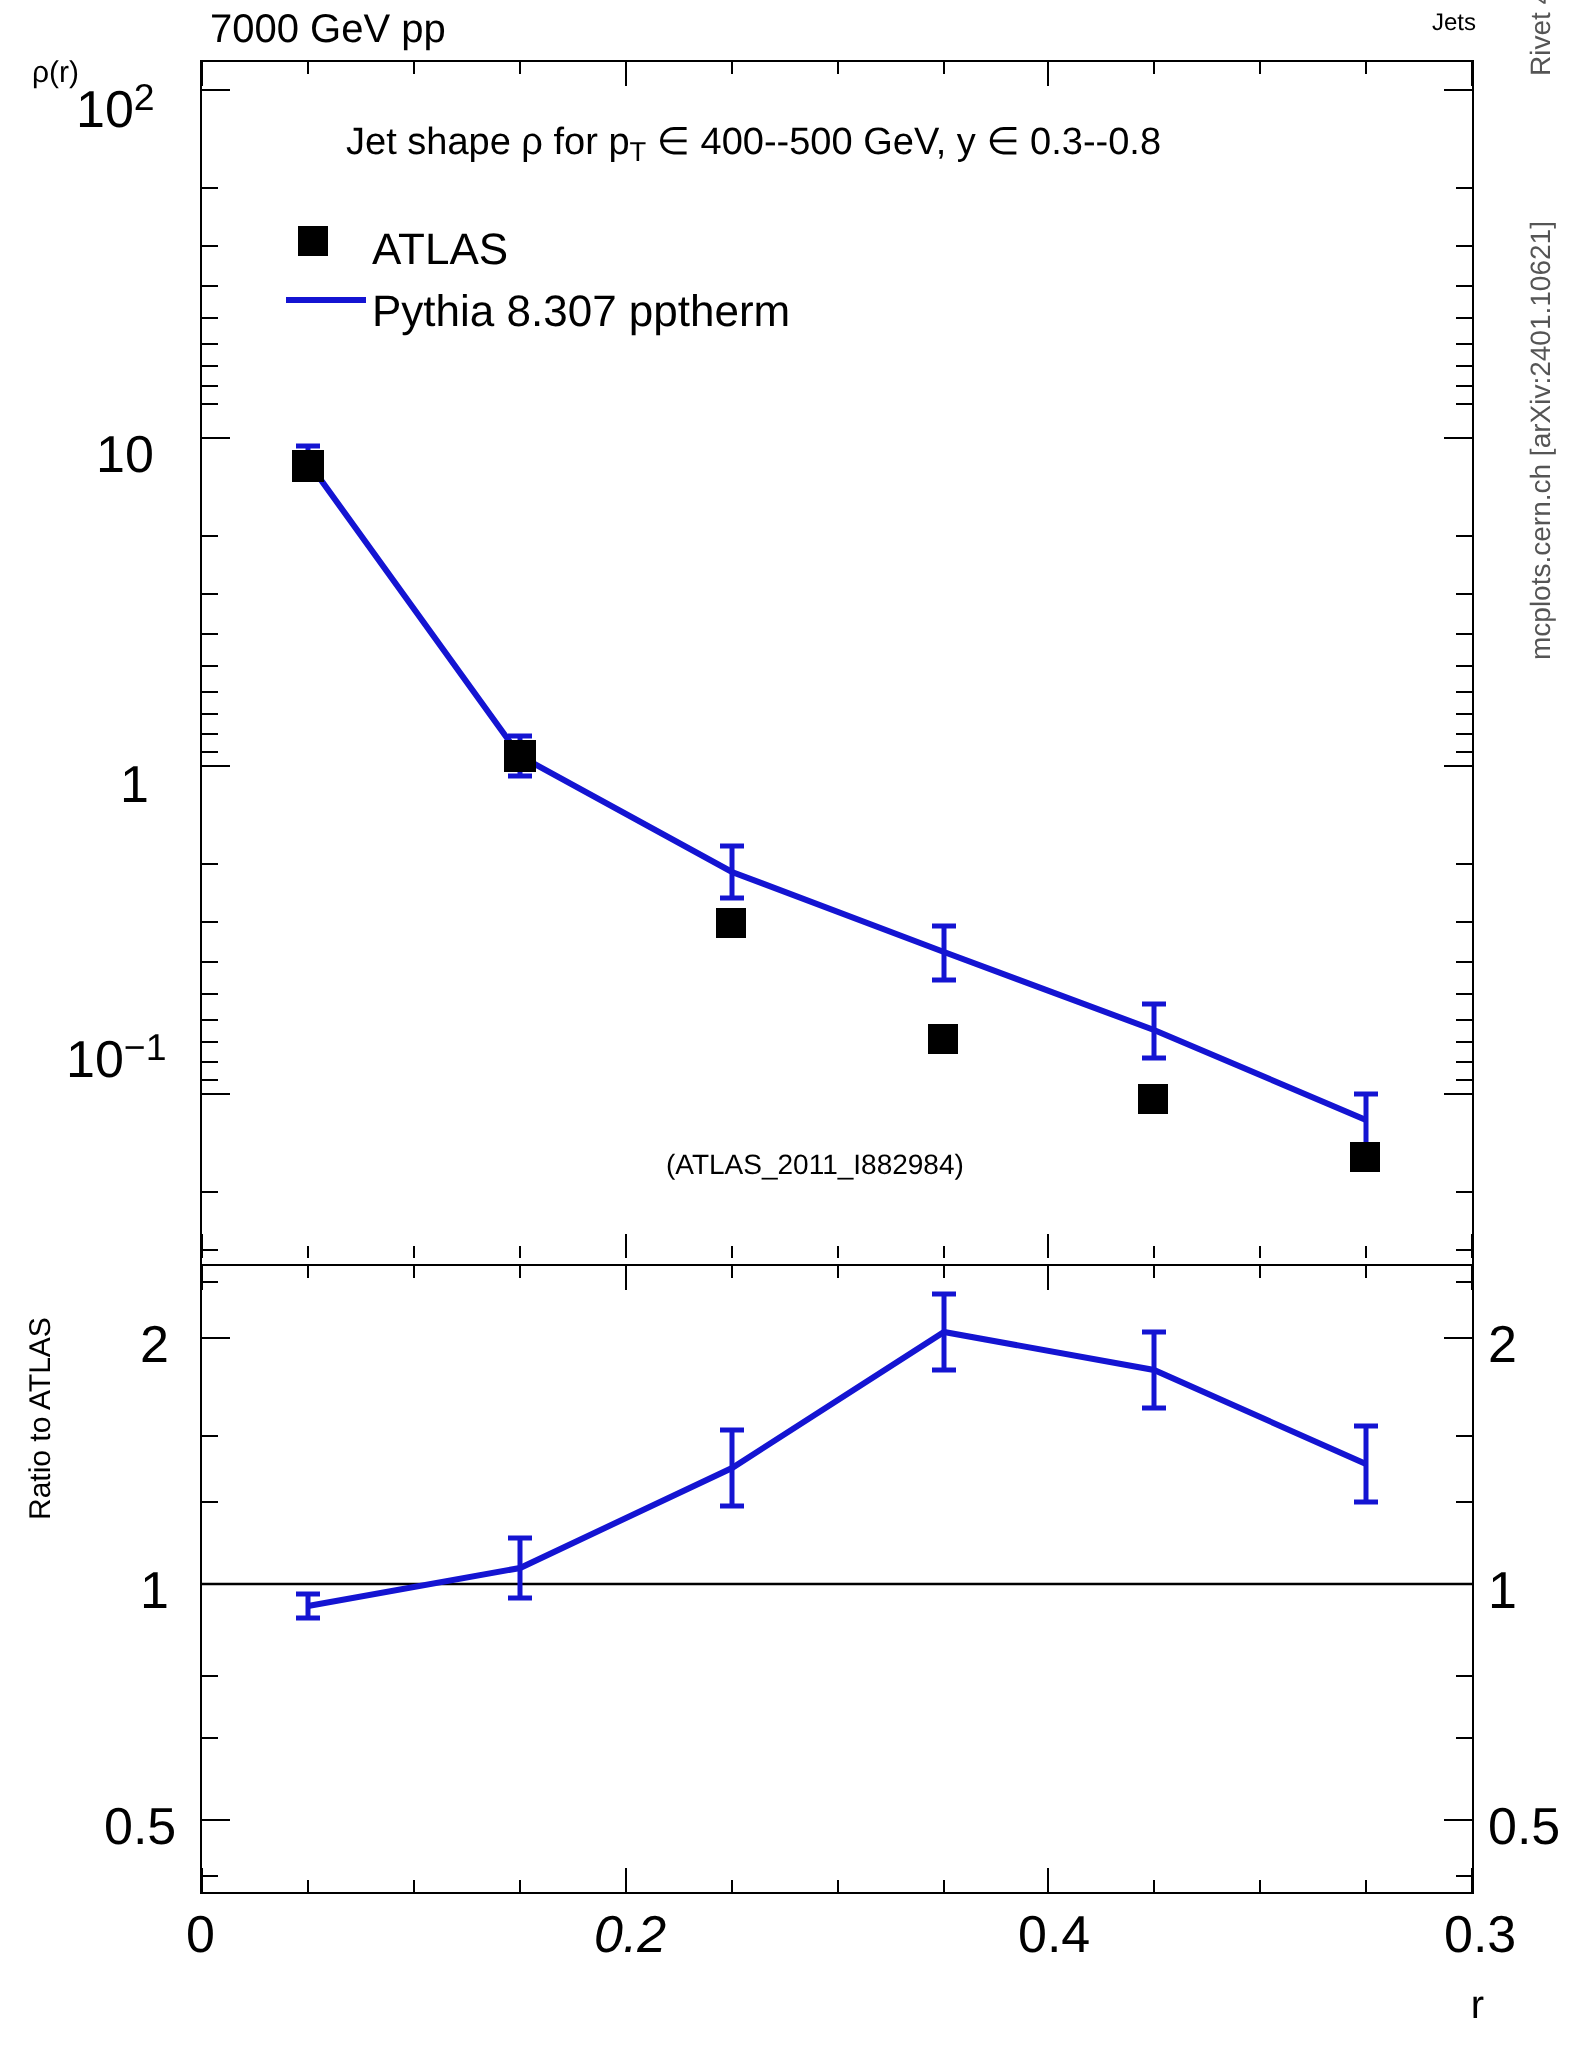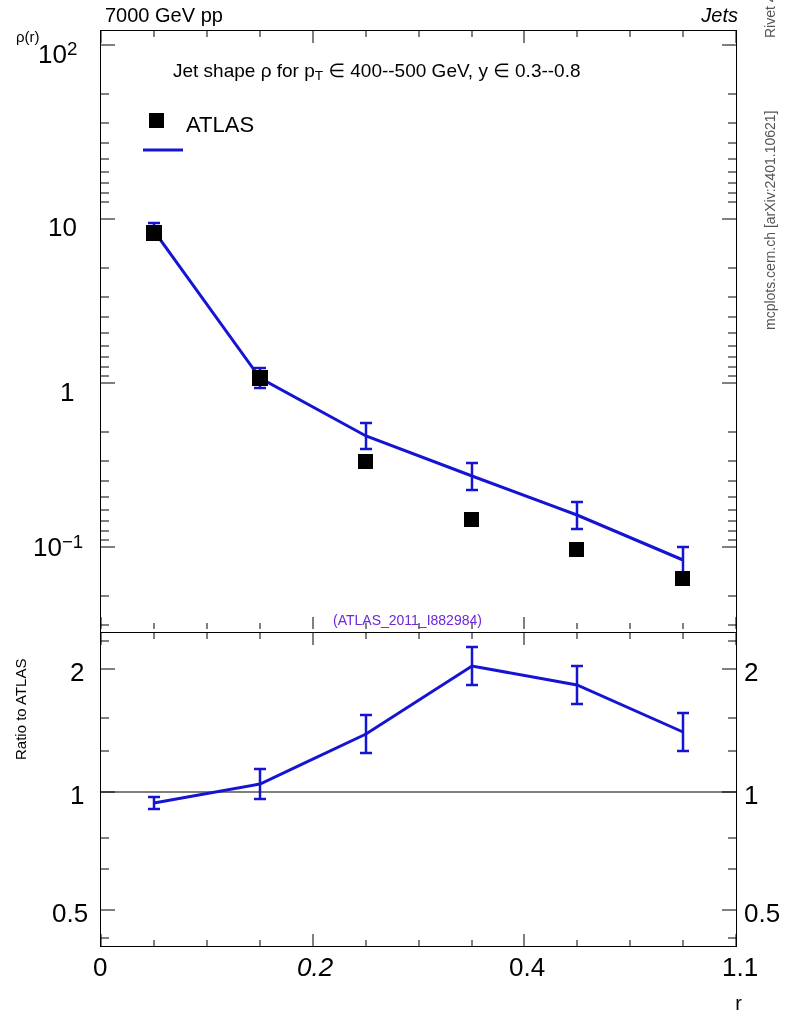--- a/index.html
+++ b/index.html
@@ -16,21 +16,21 @@
     position: relative;
   }
   #root {
     position: absolute;
     left: 0; top: 0;
     width: 786px;
     height: 1024px;
   }
   .txt { position: absolute; white-space: pre; }
   .hdr-left  { left: 105px; top: 4px;  font-size: 20px; }
-  .hdr-right { right: 48px; top: 4px;  font-size: 20px; text-align: right; font-style: italic; }
+  .hdr-right { right: 48px; top: 4px;  font-size: 12px; text-align: right; }
 
   
   #main-panel {
     position: absolute;
     left: 100px;
     top: 30px;
     width: 637px;
     height: 632px;
     border: 1px solid #000;
     box-sizing: border-box;
@@ -89,23 +89,23 @@
   }
   .legend-lbl {
     position: absolute;
     font-size: 22px;
     white-space: nowrap;
   }
   #leg-lbl-0 { left: 186px; top: 112px; }
   #leg-lbl-1 { left: 186px; top: 143px; }
   #watermark {
     position: absolute;
-    left: 333px; top: 612px;
+    left: 333px; top: 574px;
     font-size: 14px;
-    color: #6d28d9;
+    color: #000000;
     white-space: nowrap;
   }
   sub { font-size: 0.72em; vertical-align: -0.25em; }
   sup { font-size: 0.72em; vertical-align: 0.45em; }
 </style>
 </head>
 <body>
 
 <div id="root">
 
@@ -115,34 +115,34 @@
   <div class="ylab-main">ρ(r)</div>
   <div class="ylab-ratio">Ratio to ATLAS</div>
   <div class="xlab">r</div>
 
   <div class="right-caption" id="cap-rivet">Rivet 4.1.0,  100k events</div>
   <div class="right-caption" id="cap-arxiv">mcplots.cern.ch [arXiv:2401.10621]</div>
 
   <div class="tick-label" style="left:38px; top:38px;">10<sup>2</sup></div>
   <div class="tick-label" style="left:48px; top:212px;">10</div>
   <div class="tick-label" style="left:60px; top:377px;">1</div>
-  <div class="tick-label" style="left:33px; top:531px;">10<sup>−1</sup></div>
+  <div class="tick-label" style="left:33px; top:513px;">10<sup>−1</sup></div>
 
   <div class="tick-label" style="left:70px; top:657px;">2</div>
   <div class="tick-label" style="left:70px; top:780px;">1</div>
   <div class="tick-label" style="left:52px; top:898px;">0.5</div>
 
   <div class="tick-label" style="left:744px; top:657px;">2</div>
   <div class="tick-label" style="left:744px; top:780px;">1</div>
   <div class="tick-label" style="left:744px; top:898px;">0.5</div>
 
   <div class="tick-label" style="left:93px; top:952px;">0</div>
   <div class="tick-label" style="left:297px; top:952px;font-style:italic;">0.2</div>
   <div class="tick-label" style="left:509px; top:952px;">0.4</div>
-  <div class="tick-label" style="left:722px; top:952px;">1.1</div>
+  <div class="tick-label" style="left:722px; top:952px;">0.3</div>
 
   <div id="main-panel">
     <svg width="635" height="598" viewBox="0 0 635 598">
 
       <g stroke="#000" stroke-width="1">
 
         <line x1="0" y1="14" x2="14" y2="14"></line>
         <line x1="0" y1="188" x2="14" y2="188"></line>
         <line x1="0" y1="352" x2="14" y2="352"></line>
         <line x1="0" y1="516" x2="14" y2="516"></line>
@@ -274,20 +274,21 @@
     <div class="plot-title" style="left:72px; top:28px;">
       <span>Jet shape </span><span>ρ</span><span> for p</span><sub>T</sub><span> ∈ 400--500 GeV, y ∈ 0.3--0.8</span>
     </div>
   </div>
 
   <svg style="position:absolute; left:143px; top:108px;" width="40" height="70">
     <rect x="6" y="5" width="15" height="15" fill="#000000"></rect>
     <line x1="0" y1="42" x2="40" y2="42" stroke="#1414d2" stroke-width="3"></line>
   </svg>
   <div class="legend-lbl" id="leg-lbl-0">ATLAS</div>
+  <div class="legend-lbl" id="leg-lbl-1">Pythia 8.307 pptherm</div>
   <div id="watermark">(ATLAS_2011_I882984)</div>
 
   <div id="ratio-panel">
     <svg width="635" height="313" viewBox="0 0 635 313">
       <g stroke="#000" stroke-width="1">
 
         <line x1="0" y1="36" x2="14" y2="36"></line>
         <line x1="0" y1="159" x2="14" y2="159"></line>
         <line x1="0" y1="277" x2="14" y2="277"></line>
         <line x1="635" y1="36" x2="621" y2="36"></line>

